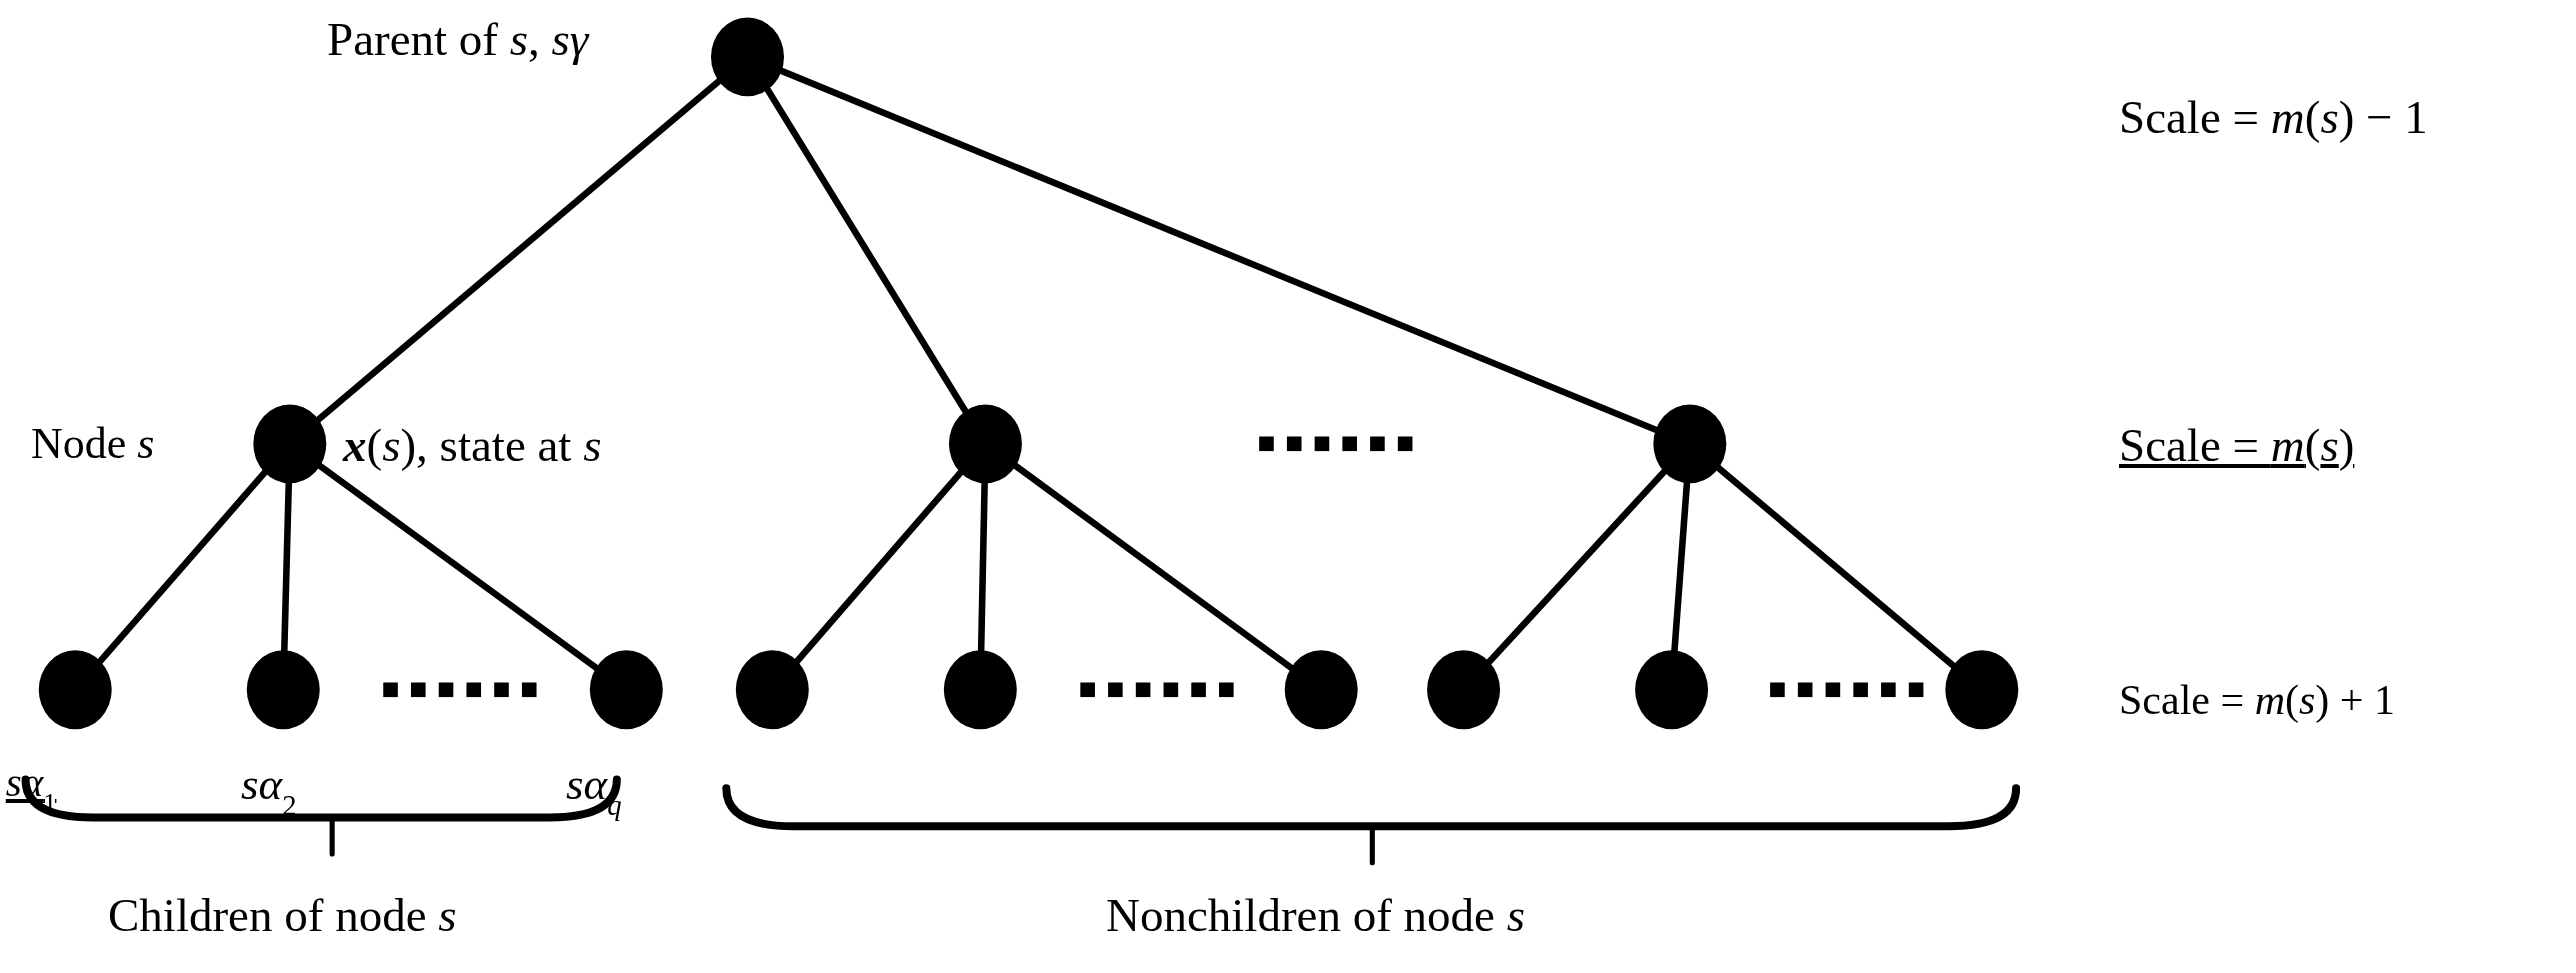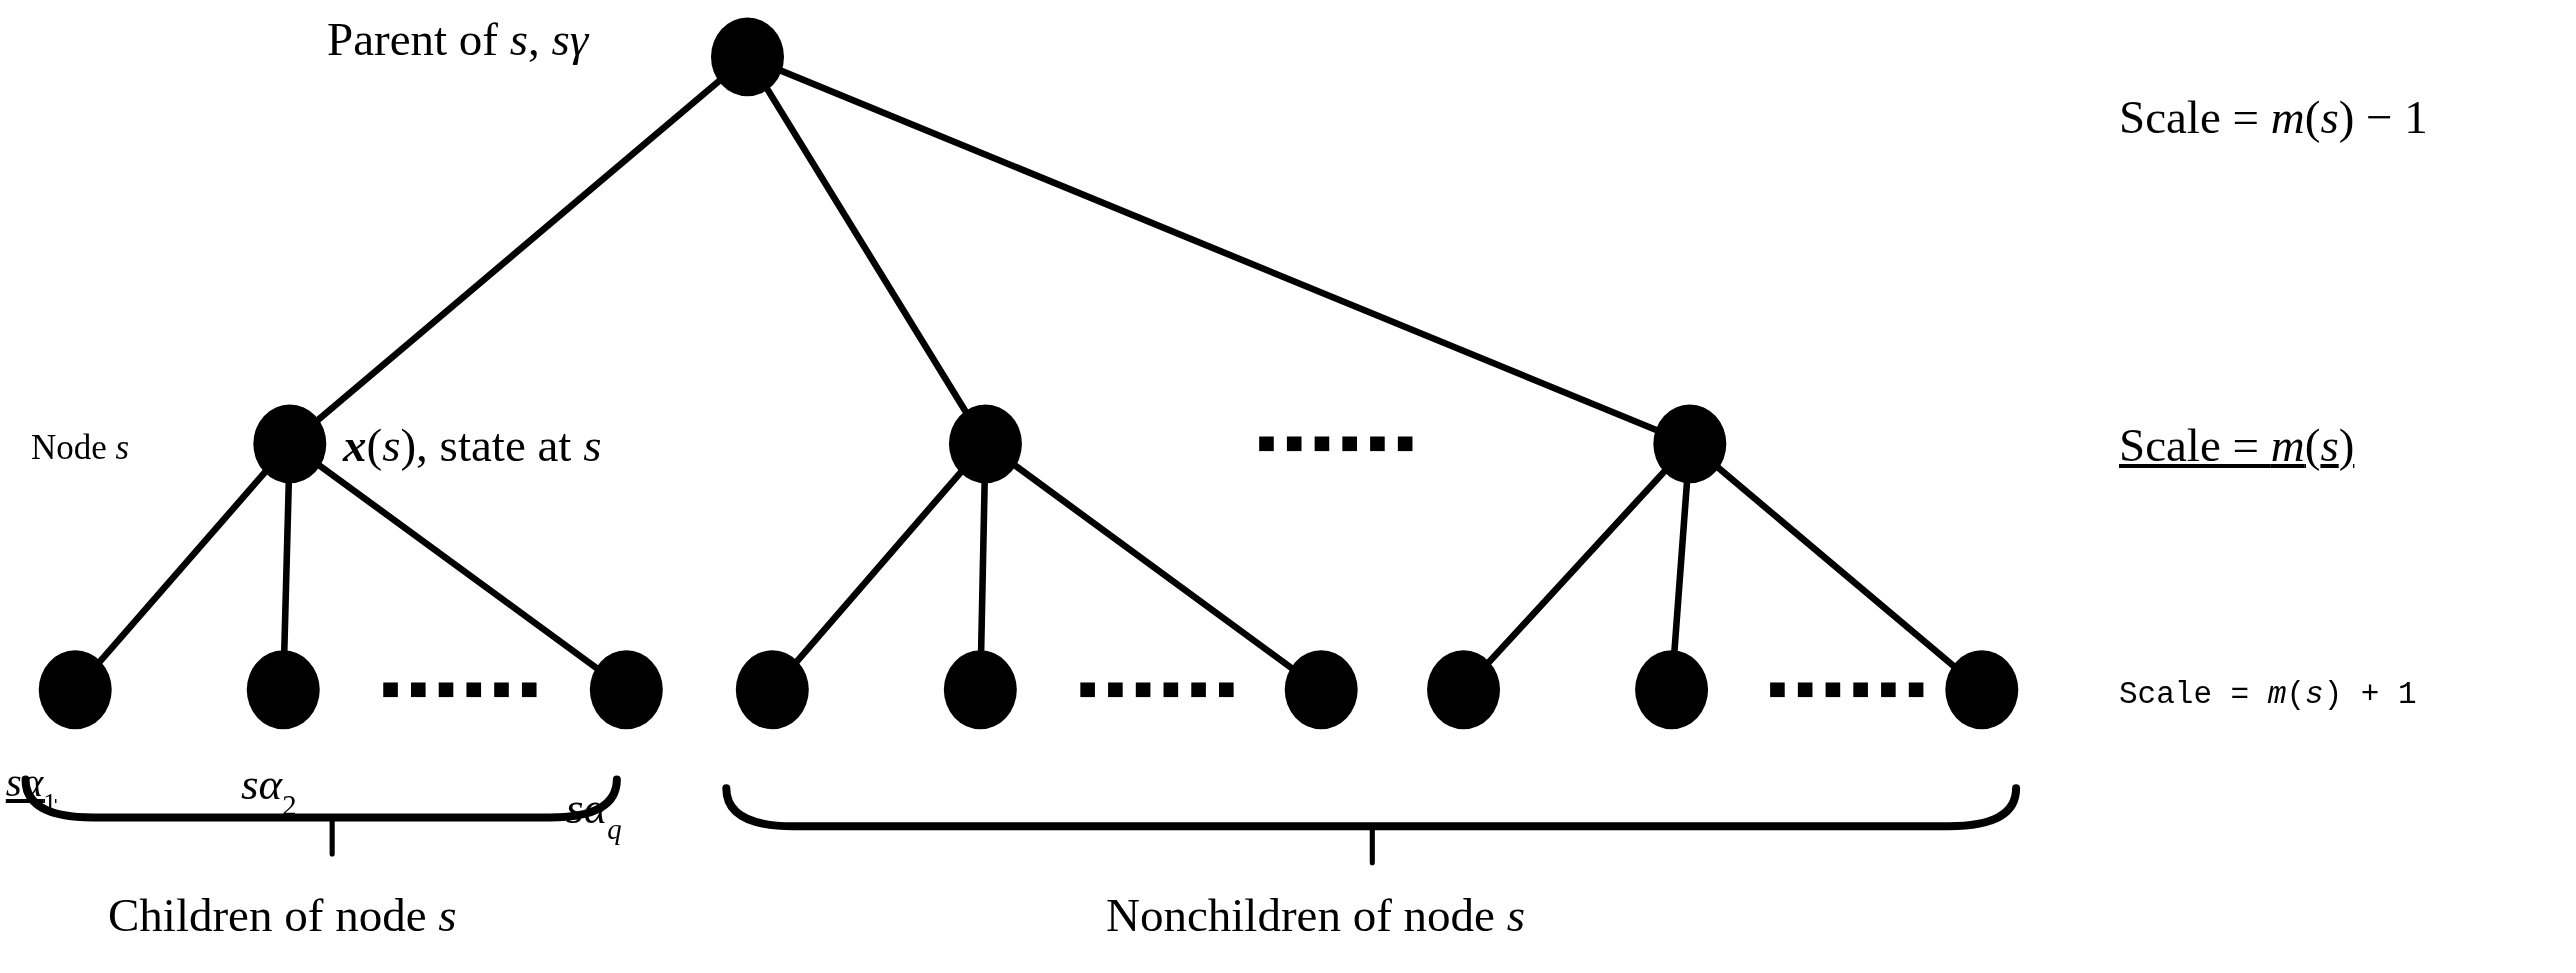--- a/index.html
+++ b/index.html
@@ -48,30 +48,30 @@
   .subn {
     font-size: 0.64em;
     font-style: normal;
     vertical-align: sub;
     position: relative;
     top: 0.22em;
   }
 
   
   #label-parent   { left: 327px;  top: 16px;   font-size: 47px; }
-  #label-node-s   { left: 31px;   top: 422px;  font-size: 35px; margin-top: 8px; }
+  #label-node-s   { left: 31px;   top: 422px;  font-size: 44px; }
   #label-state    { left: 343px;  top: 422px;  font-size: 47px; }
 
   #label-scale-1  { left: 2119px; top: 70px;   font-size: 47px; margin-top: 24px; }
   #label-scale-2  { left: 2119px; top: 422px;  font-size: 47px; text-decoration: underline; }
-  #label-scale-3  { left: 2119px; top: 679px;  font-size: 31px; font-family: Liberation Mono, monospace; }
+  #label-scale-3  { left: 2119px; top: 679px;  font-size: 42px; }
 
   #label-sa1      { left: 5.8px;    top: 762px; font-size: 41px; text-decoration: underline; }
   #label-sa2      { left: 241px;  top: 762px; font-size: 45px; }
-  #label-saq      { left: 566px;  top: 762px; font-size: 45px; margin-top: 24px; }
+  #label-saq      { left: 566px;  top: 762px; font-size: 45px; }
 
   #caption-children    { left: 108px;  top: 892px; font-size: 47px; }
   #caption-nonchildren { left: 1106px; top: 892px; font-size: 47px; }
 </style>
 </head>
 <body>
 
 <div id="root">
 
   <svg class="diagram" viewBox="0 0 3529 1333">

